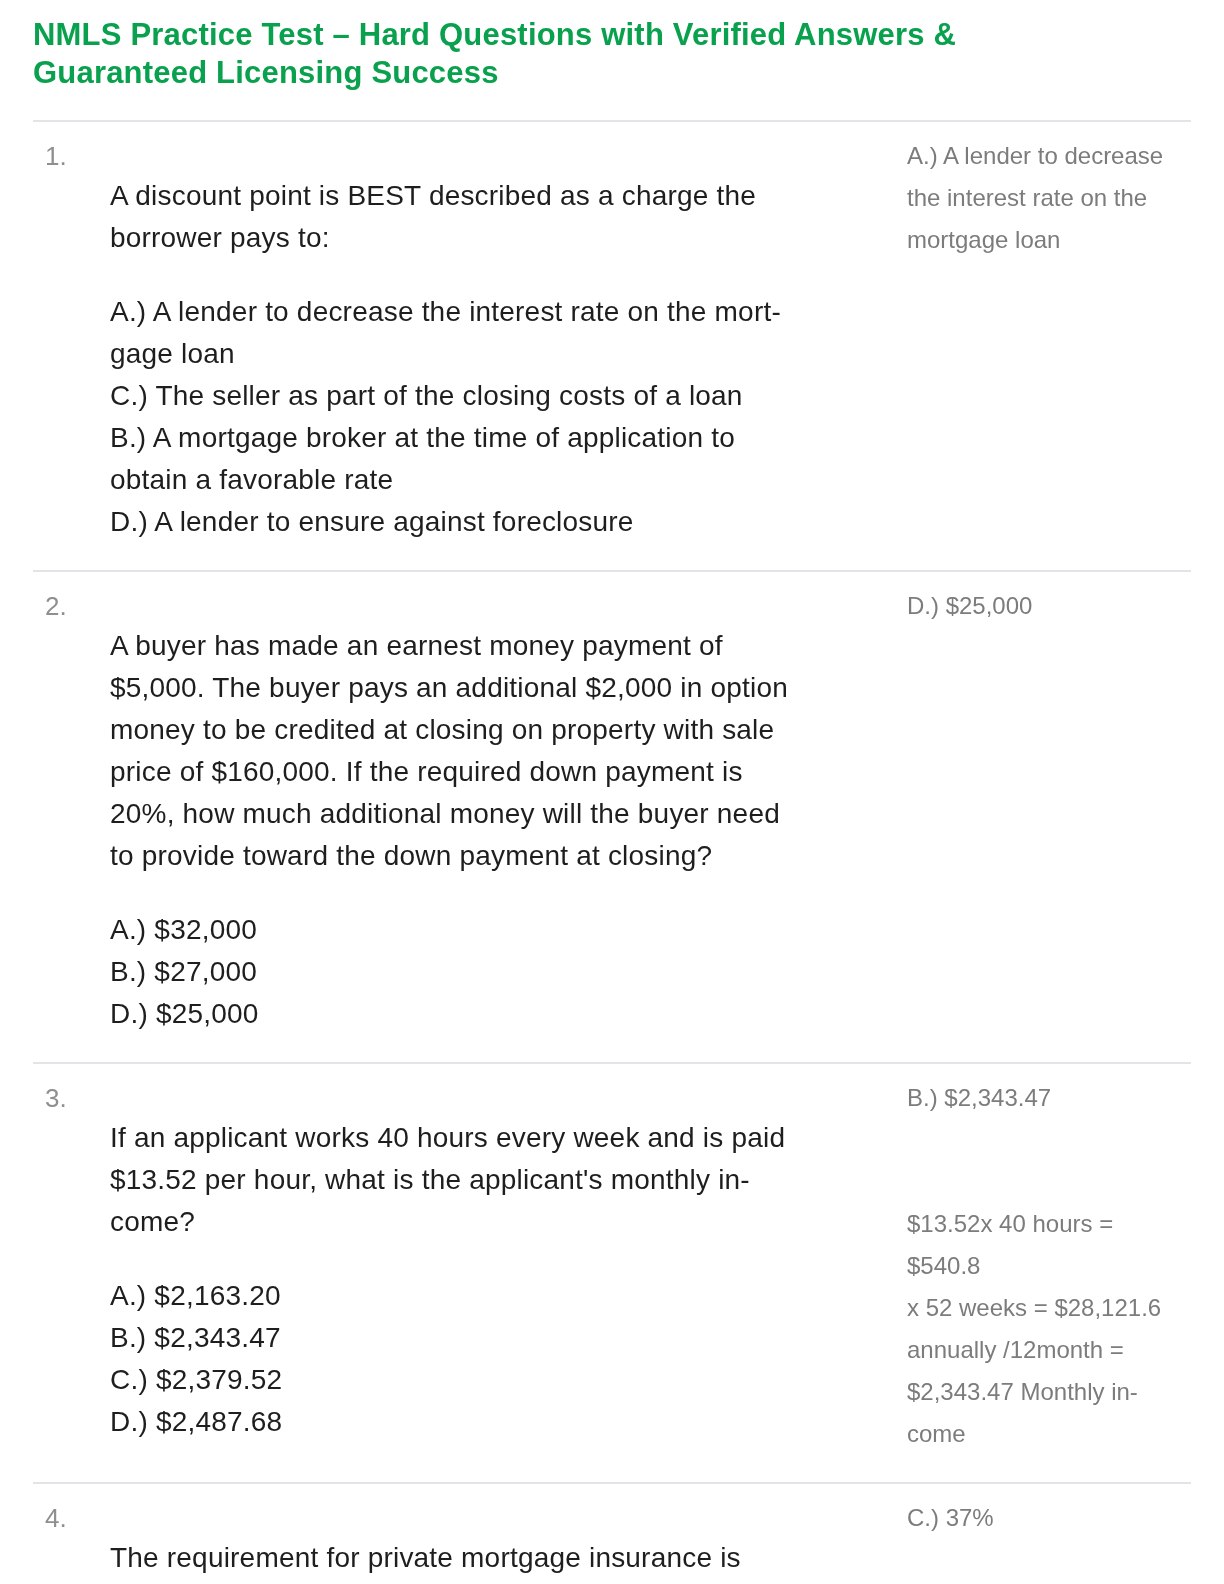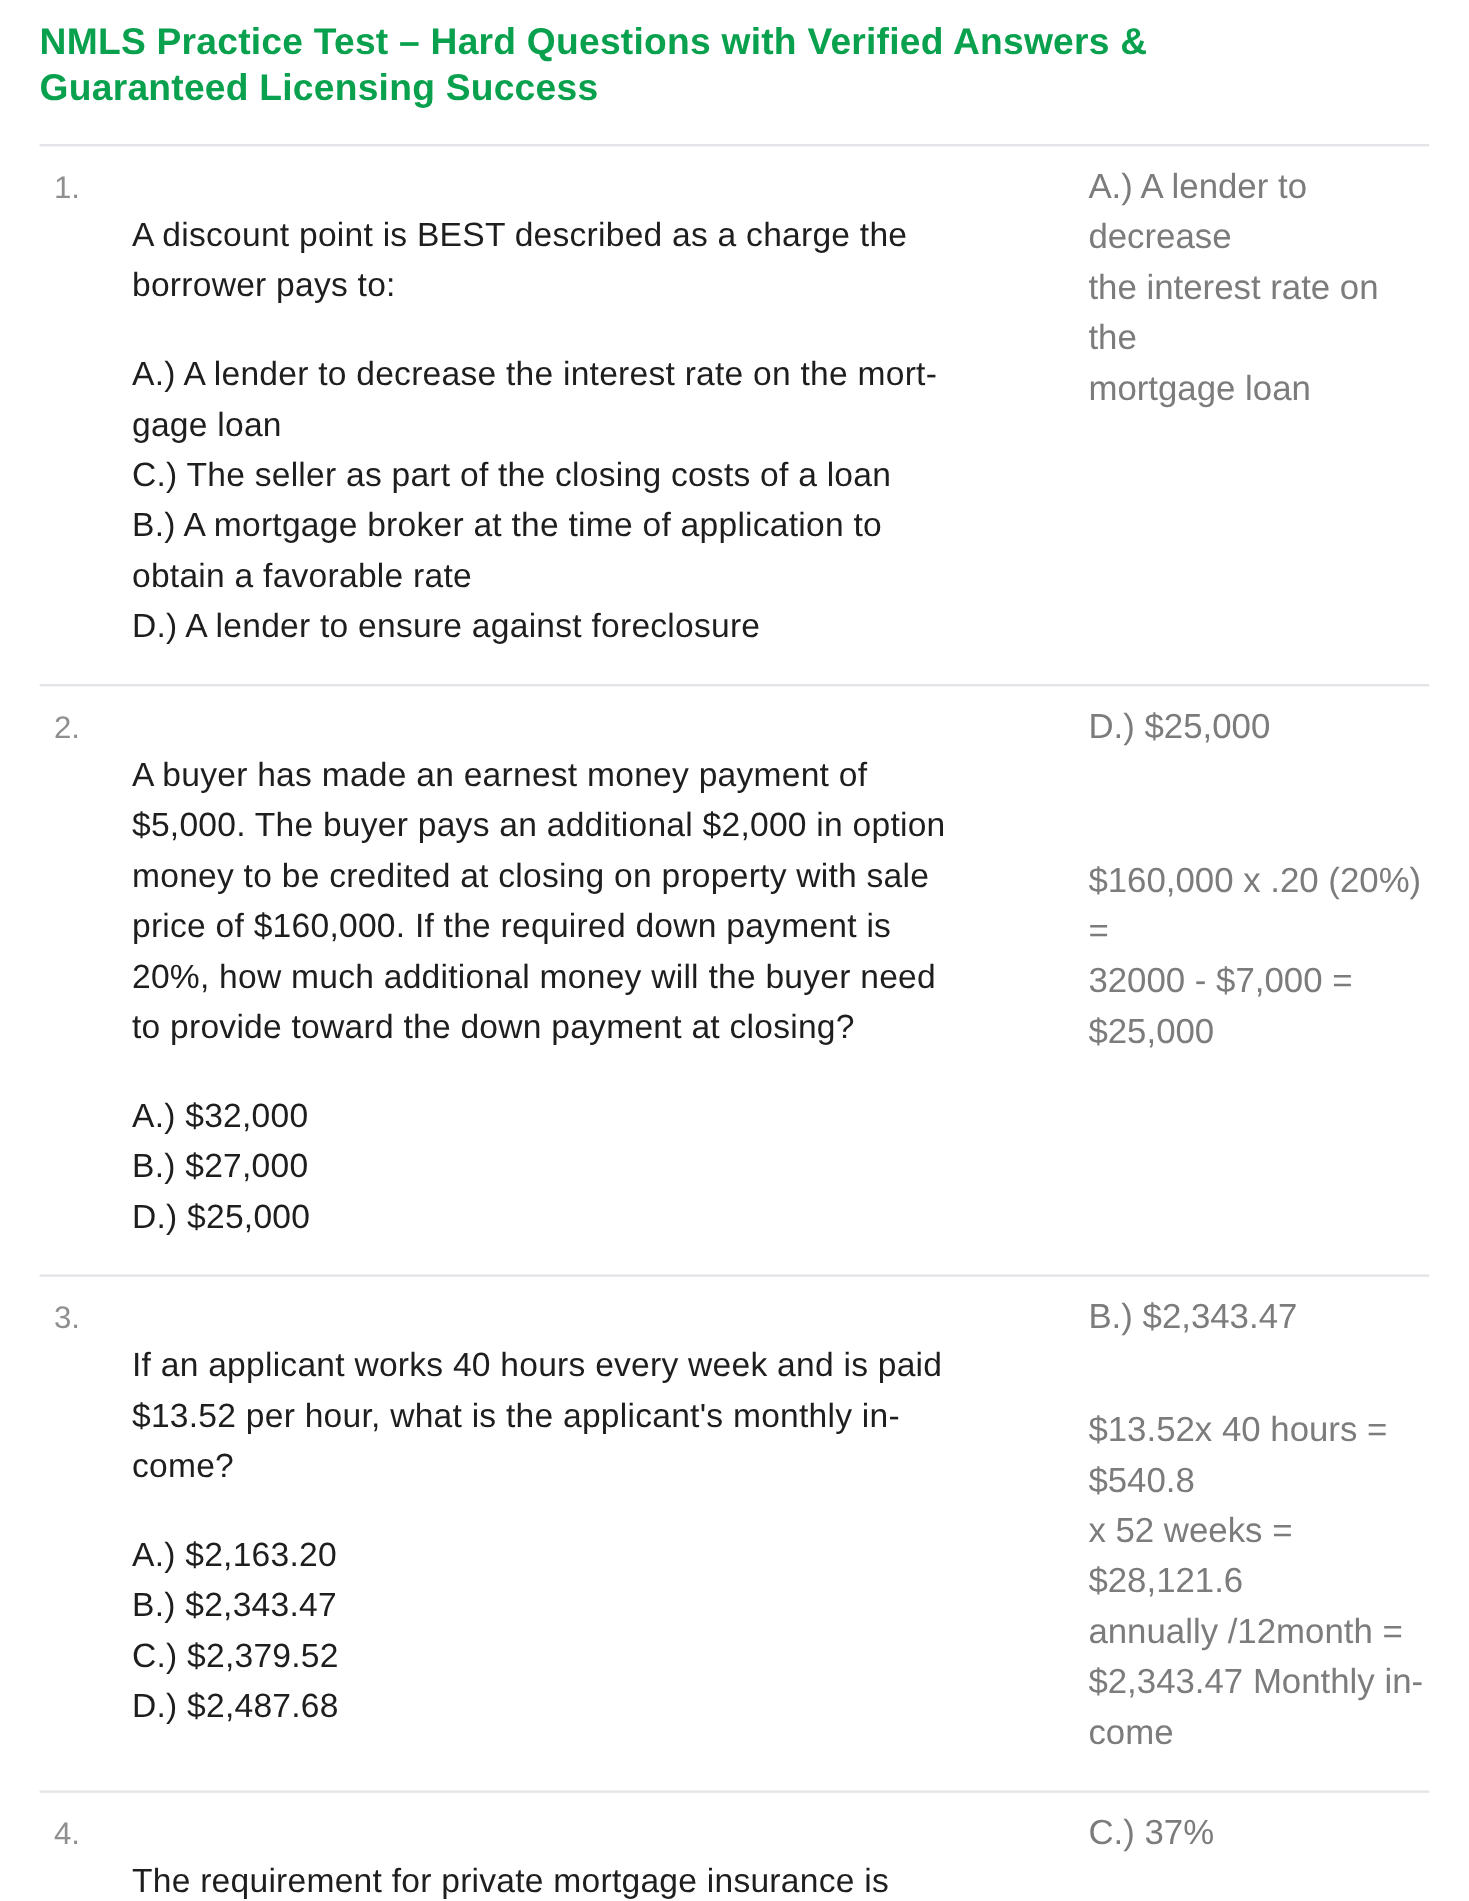--- a/index.html
+++ b/index.html
@@ -67,28 +67,28 @@
     line-height:42px;
     letter-spacing:0.2px;
     color:var(--question_text);
     white-space:pre-line;
   }
   .q-answer{
     flex:1 1 auto;
     padding-left:2px;
   }
   .ans-text,.ans-expl{
-    font-size:29px;
+    font-size:24px;
     line-height:42px;
     font-weight:300;
     color:var(--answer_text);
     white-space:pre-line;
   }
   .expl-gap-lg{margin-top:86px;}
-  .expl-gap-md{margin-top:52px;}
+  .expl-gap-md{margin-top:84px;}
   .page-footer{
     margin-top:14px;
     text-align:center;
     font-size:13px;
     color:var(--footer_text);
   }
 </style>
 </head>
 <body>
 
@@ -129,22 +129,20 @@
 20%, how much additional money will the buyer need
 to provide toward the down payment at closing?</div>
       <div class="q-options">
         <div class="q-option">A.) $32,000</div>
         <div class="q-option">B.) $27,000</div>
         <div class="q-option">D.) $25,000</div>
       </div>
     </div>
     <div class="q-answer">
       <div class="ans-text">D.) $25,000</div>
-      <div class="ans-expl expl-gap-lg">$160,000 x .20 (20%) =
-32000 - $7,000 = $25,000</div>
     </div>
   </section>
 
   <section class="q-row">
     <div class="q-num">3.</div>
     <div class="q-main">
       <div class="q-text">If an applicant works 40 hours every week and is paid
 $13.52 per hour, what is the applicant's monthly in-
 come?</div>
       <div class="q-options">

